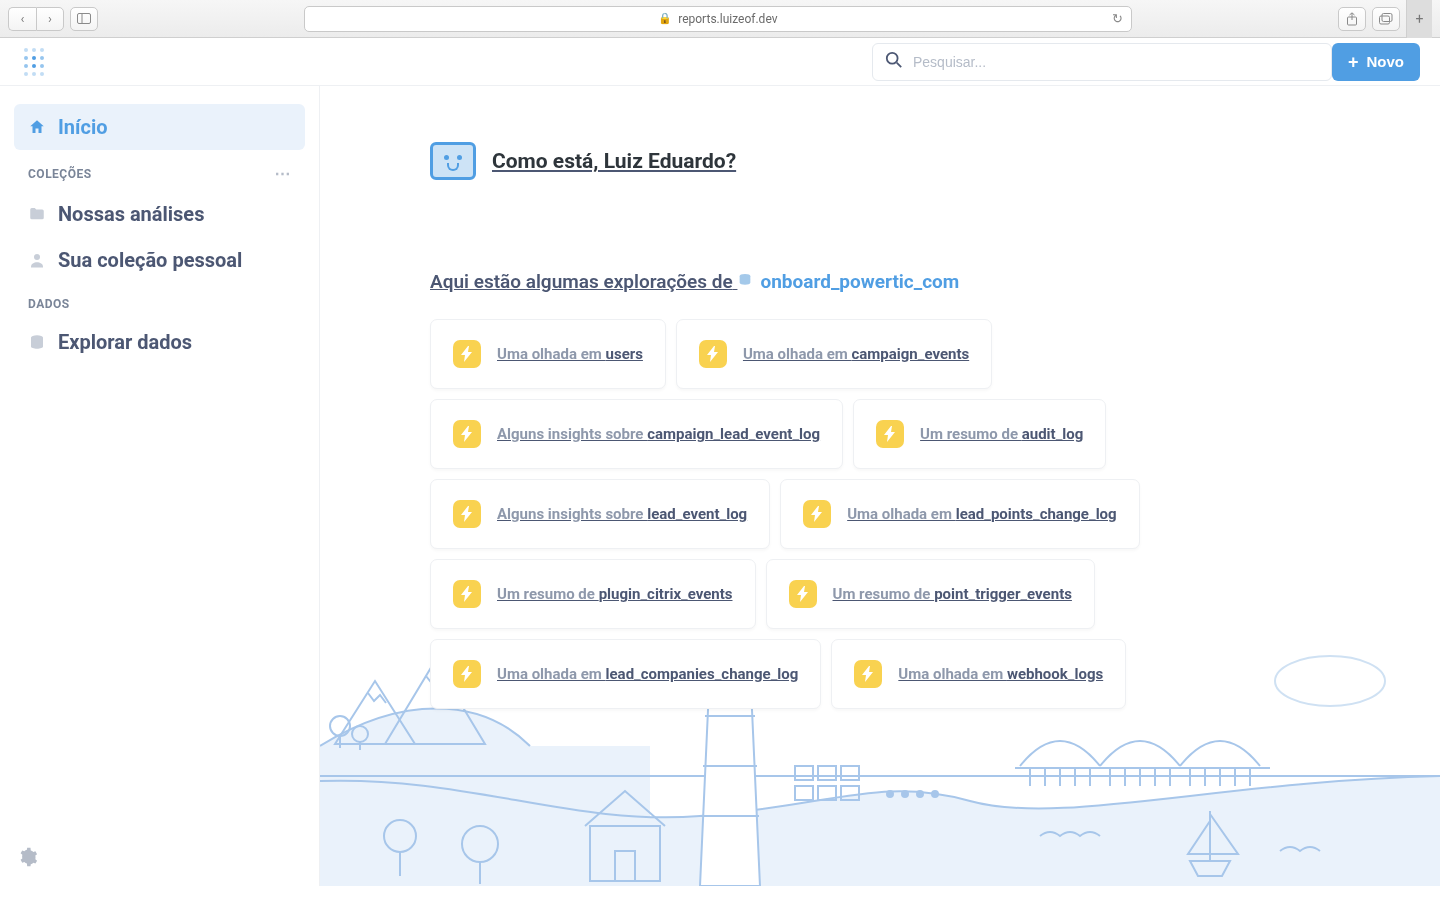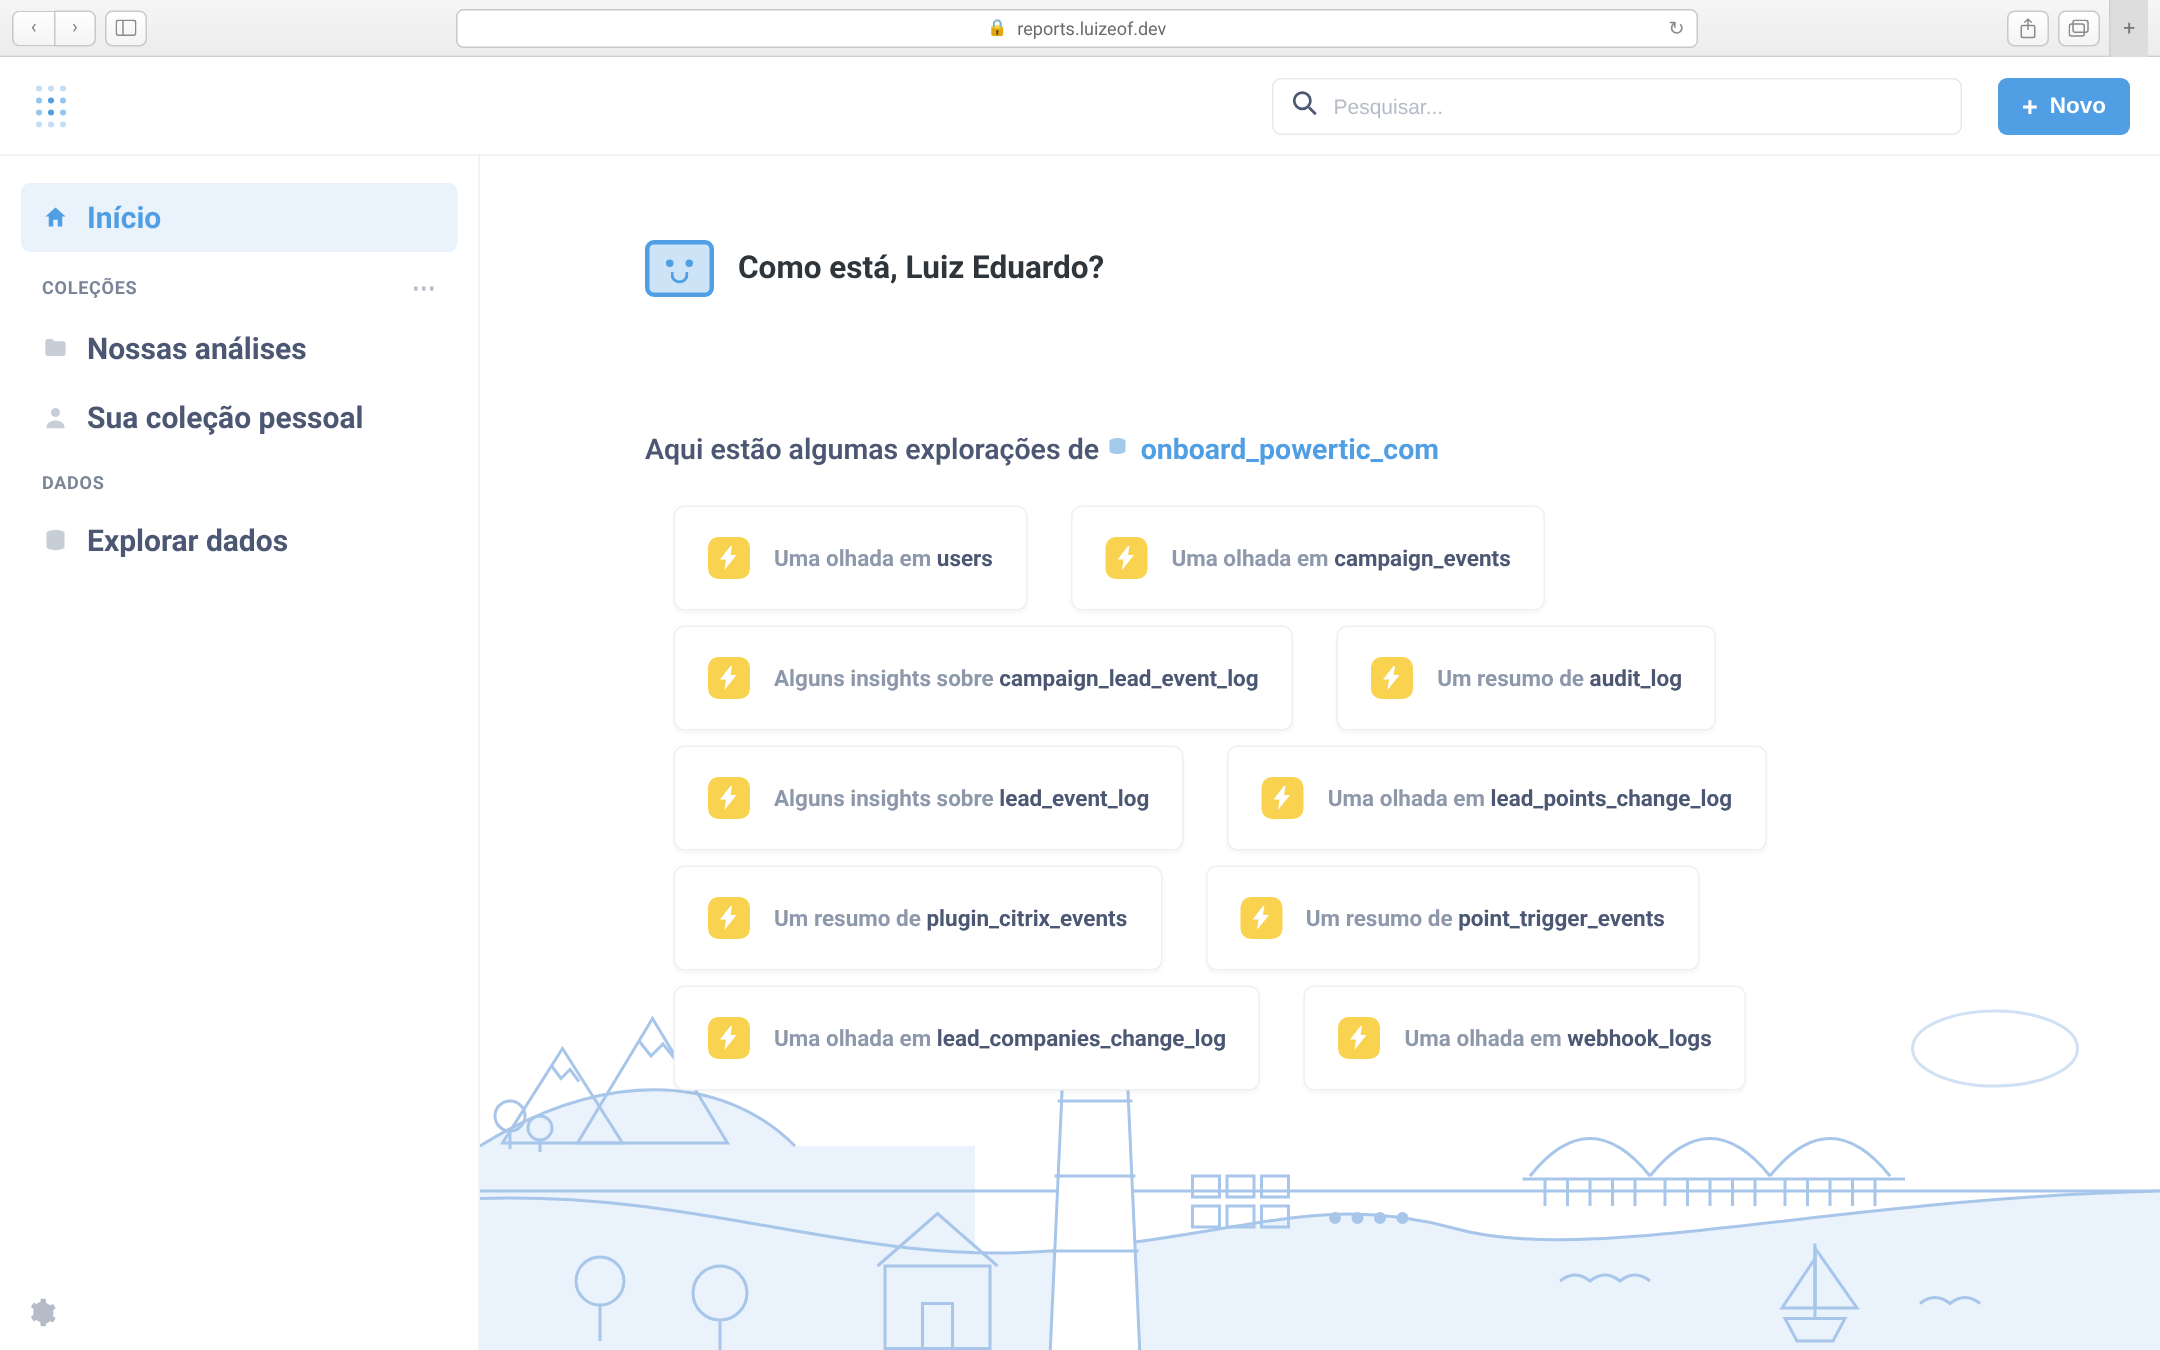--- a/index.html
+++ b/index.html
@@ -46,25 +46,25 @@
     color:#6b6b6b; font-size:12px;
     position:relative;
   }
   .url-lock{font-size:11px;color:#8a8a8a;margin-right:6px}
   .url-reload{position:absolute;right:8px;color:#8a8a8a;font-size:13px}
   .chrome-right{display:flex;gap:6px;align-items:center}
   .newtab{width:26px;height:38px;display:flex;align-items:center;justify-content:center;background:#ddd;border-left:1px solid #cfcfcf;color:#777;}
 
   
   .app-header{
-    height:66px;
+    height:48px;
     border-bottom:1px solid #eef0f3;
     display:flex; align-items:center;
     padding:0 20px;
-    gap:24px;
+    gap:0;
     background:#fff;
   }
   .logo{
     width:28px;height:28px;
     display:flex;align-items:center;justify-content:center;
   }
   .spacer{flex:1}
   .search-box{
     width:460px;height:38px;
     border:1px solid #e5e9ee;
@@ -121,20 +121,21 @@
   .sb-dots{color:#b5bcc8;font-size:16px;cursor:pointer}
   .gear-fixed{
     position:absolute;left:18px;bottom:14px;color:#b5bcc8;font-size:20px;cursor:pointer;
   }
 
   .main{
     flex:1;
     position:relative;
     overflow:hidden;
     background:#fff;
+    text-decoration:underline;
   }
   .bg-illustration{
     position:absolute;left:0;right:0;bottom:0;height:260px;
     z-index:0;pointer-events:none;
   }
   .content{
     position:relative;z-index:1;
     padding:56px 0 0 110px;
   }
   .greeting-row{
@@ -160,21 +161,20 @@
 
   .card-grid{
     display:flex;flex-wrap:wrap;gap:10px;max-width:780px;
   }
   .explore-card{
     background:#fff;border:1px solid #eef0f3;border-radius:7px;
     padding:20px 22px;
     display:flex;align-items:center;gap:16px;
     box-shadow:0 2px 3px rgba(0,0,0,0.03);
     cursor:pointer;
-    margin-left:19px;
   }
   .bolt{
     width:28px;height:28px;background:#f9d250;border-radius:7px;
     display:flex;align-items:center;justify-content:center;color:#fff;font-size:15px;font-weight:700;
   }
   .card-text{font-size:15px;color:#8e98ab;font-weight:700}
   .card-text strong{color:#4c5773;font-weight:700}
   .tips-card .card-text{color:#4c5773}
 
   .tips-icon{

